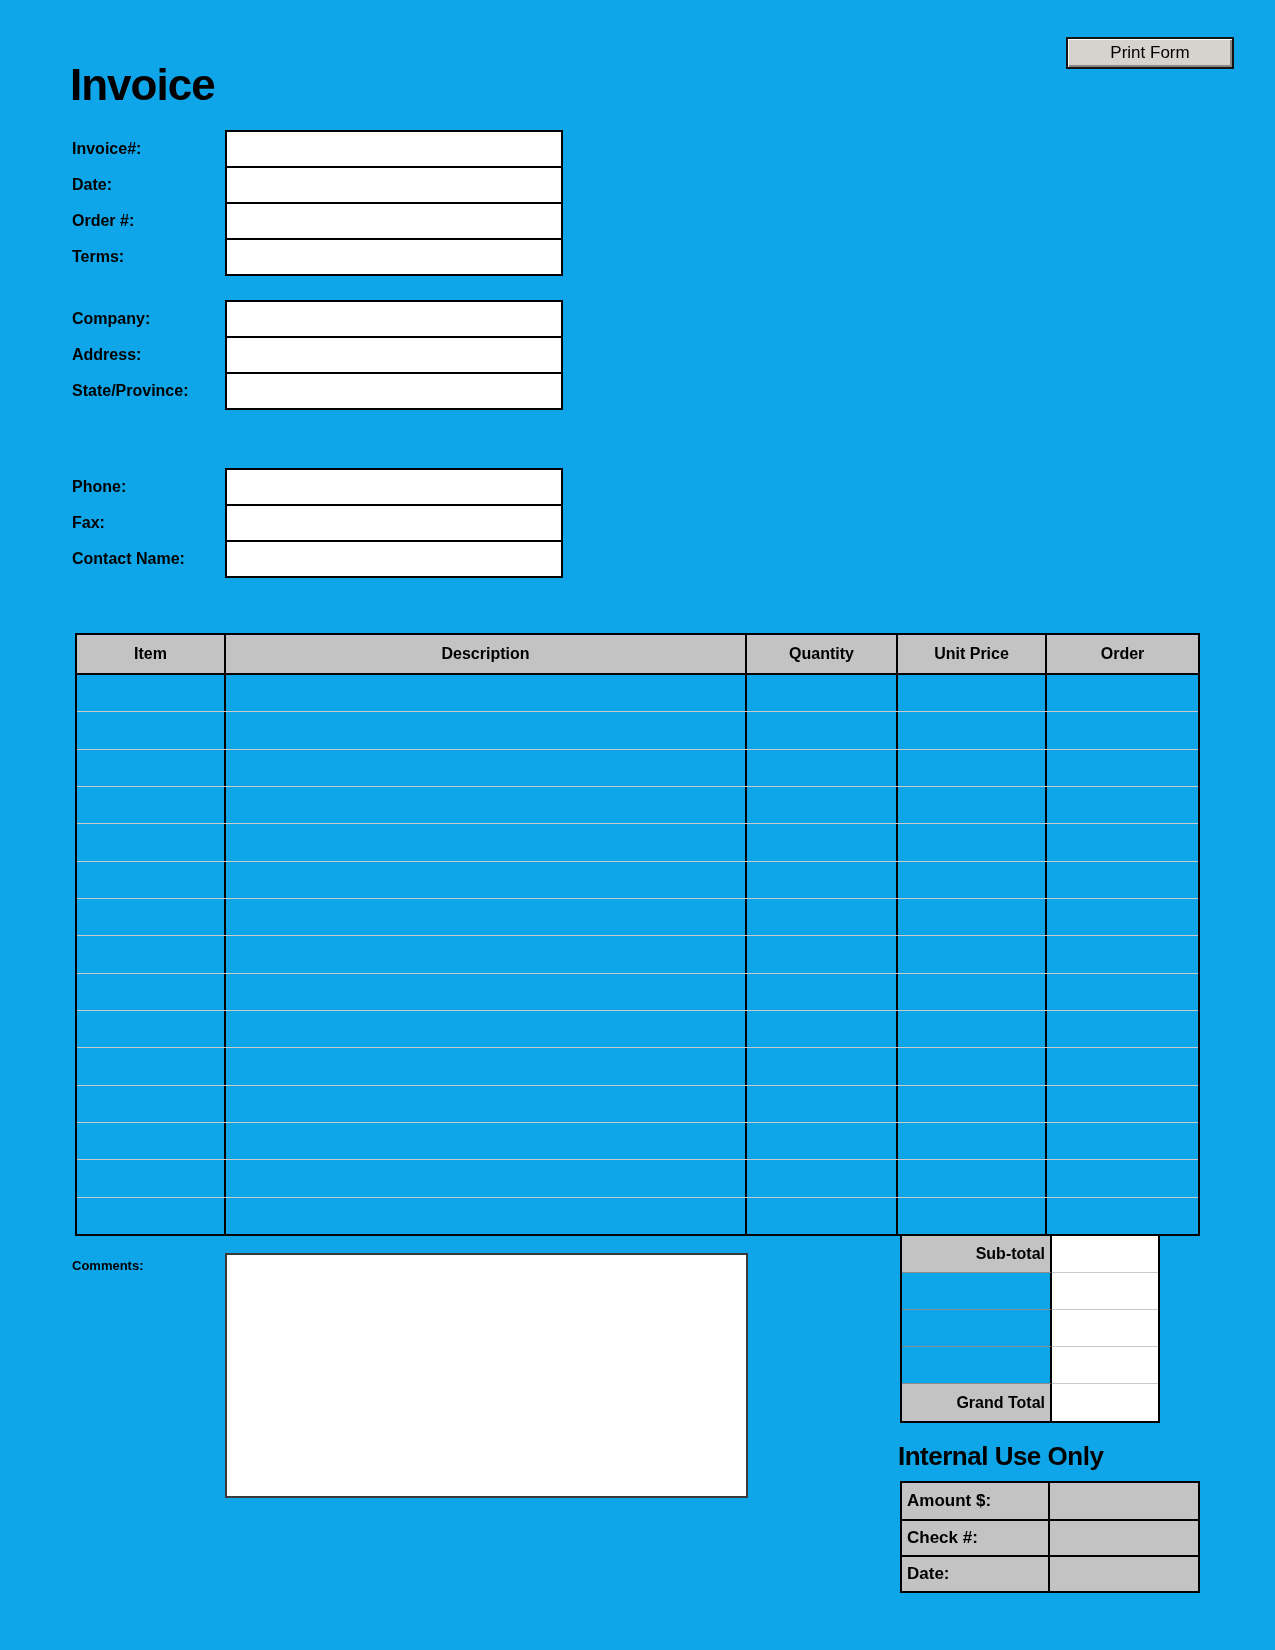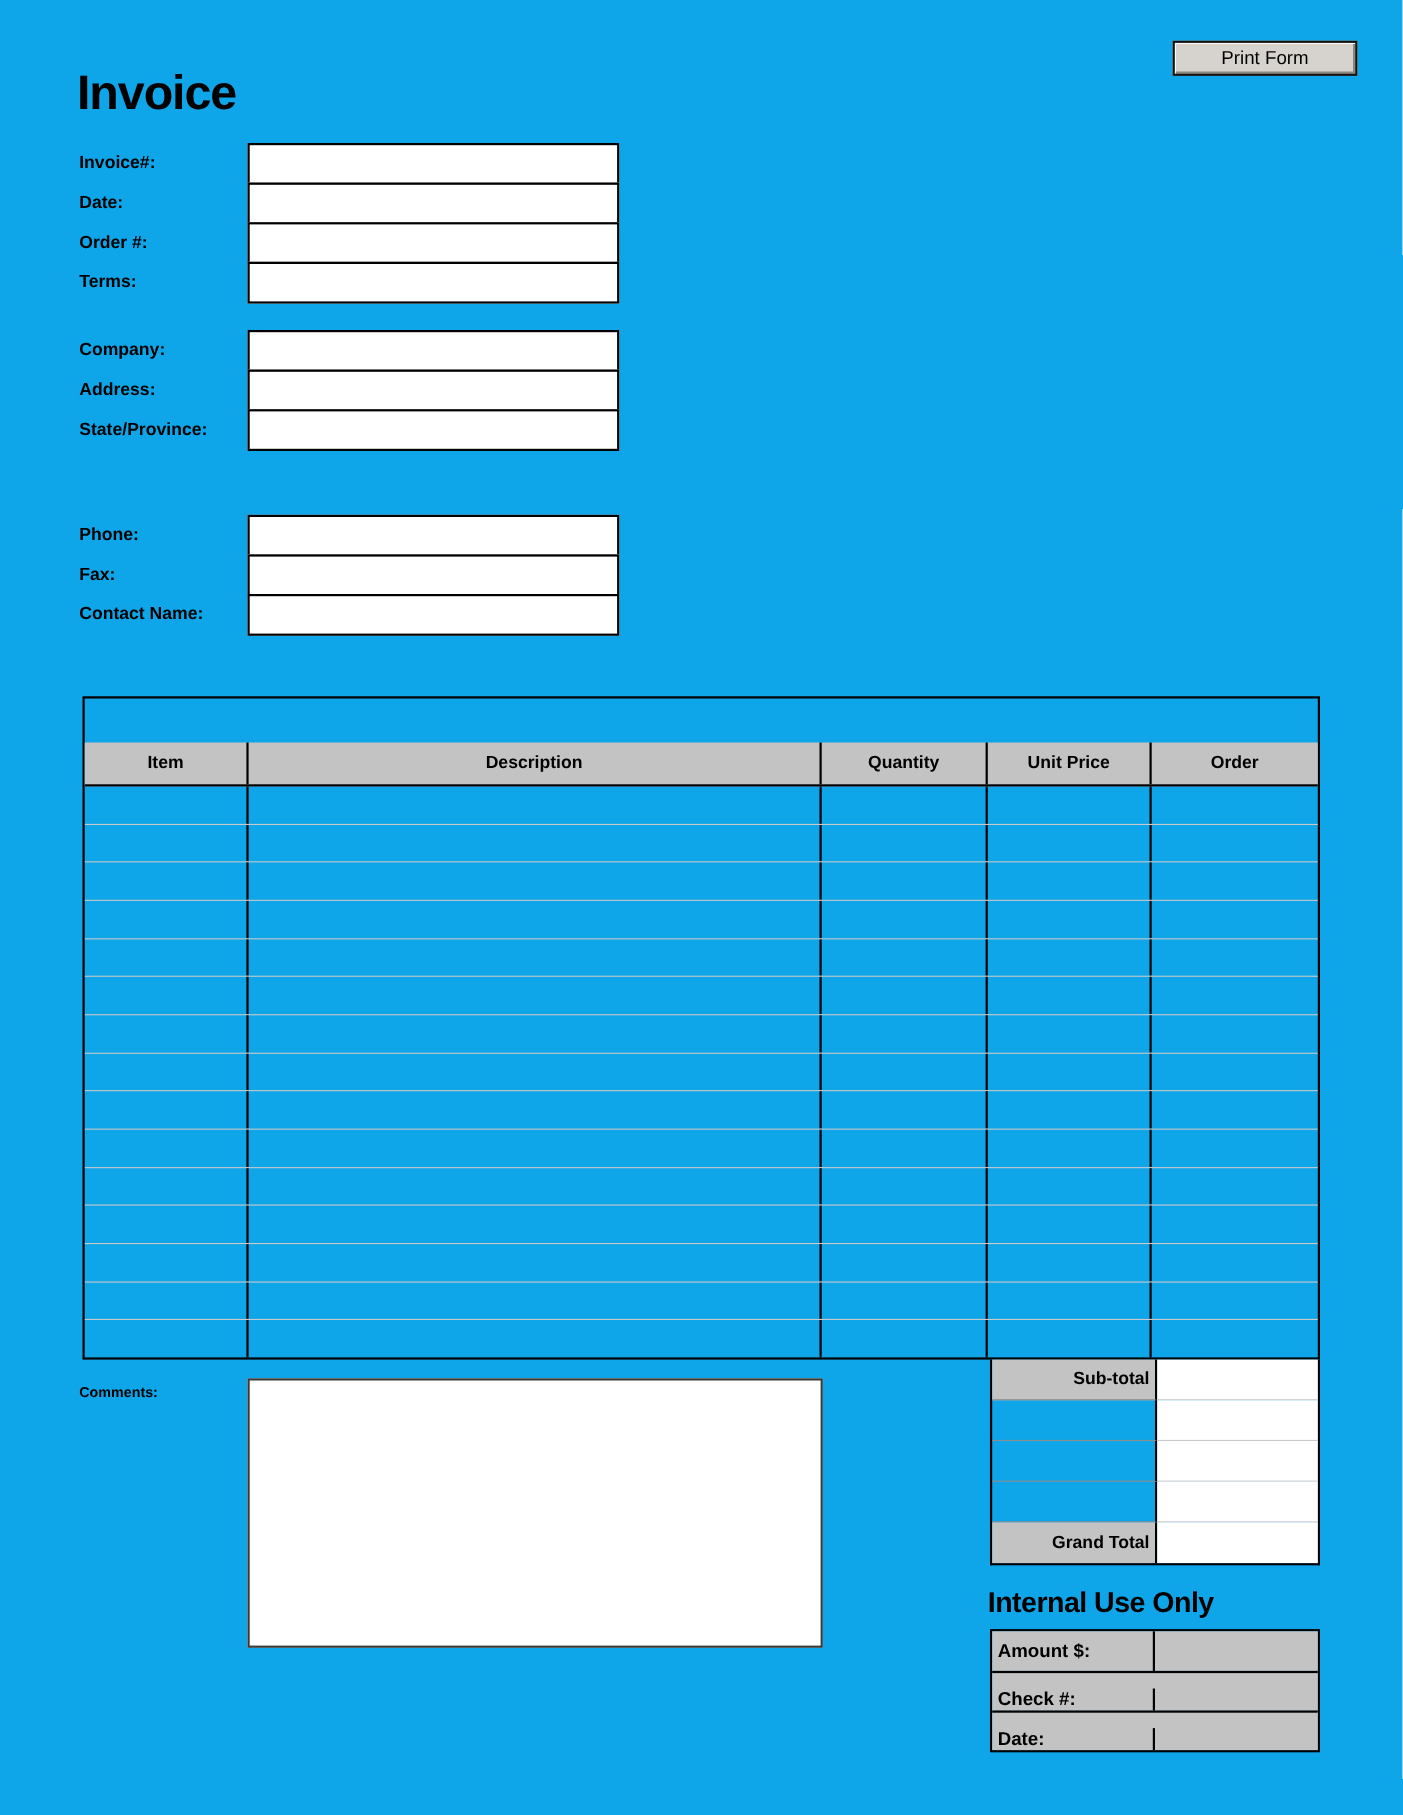--- a/index.html
+++ b/index.html
@@ -46,21 +46,20 @@
 
   
   .items-table {
     position: absolute; left: 75px; top: 633px; width: 1125px; height: 603px;
     border: 2px solid #000; display: flex; flex-direction: column;
   }
   .items-header {
     display: flex; height: 40px; flex: 0 0 40px;
     background: var(--header-fill, #c3c3c3);
     border-bottom: 2px solid #000;
-    margin-top: 40px;
   }
   .hcell {
     display: flex; align-items: center; justify-content: center;
     font-size: 16px; font-weight: 700;
   }
   .items-body { display: flex; flex-direction: column; flex: 1; }
   .items-row { display: flex; flex: 1; }
   .items-row + .items-row { border-top: 1px solid var(--row-line, #c9c9c9); }
   .bcell { height: 100%; }
   .c1 { width: 149px; border-right: 2px solid #000; }
@@ -74,21 +73,21 @@
     position: absolute; left: 72px; top: 1258px;
     font-size: 13px; font-weight: 700;
   }
   .comments-box {
     position: absolute; left: 225px; top: 1253px; width: 523px; height: 245px;
     border: 2px solid #3a3a3a; background: #fff; cursor: text;
   }
 
   
   .totals {
-    position: absolute; left: 900px; top: 1236px; width: 300px;
+    position: absolute; left: 900px; top: 1236px; width: 260px;
     border-left: 2px solid #000; border-right: 2px solid #000; border-bottom: 2px solid #000;
   }
   .totals-row { display: flex; height: 37px; }
   .totals-label {
     width: 150px; display: flex; align-items: center; justify-content: flex-end;
     padding-right: 5px; font-size: 16px; font-weight: 700;
     border-right: 2px solid #000; border-bottom: 1px solid #8c8c8c;
   }
   .totals-label.shaded { background: var(--shaded-fill, #c3c3c3); }
   .totals-value { flex: 1; border-bottom: 1px solid var(--row-line, #c9c9c9); background: #fff; }
@@ -98,21 +97,21 @@
   
   .internal-heading {
     position: absolute; left: 898px; top: 1441px;
     font-size: 26px; font-weight: 700; letter-spacing: -0.5px;
   }
   .internal-table {
     position: absolute; left: 900px; top: 1481px; width: 300px;
     border: 2px solid #000;
   }
   .internal-row { display: flex; height: 36px; background: var(--shaded-fill, #c3c3c3); }
-  .internal-row + .internal-row { border-top: 2px solid #000; align-items: flex-end; }
+  .internal-row + .internal-row { border-top: 2px solid #000; }
   .internal-label {
     width: 148px; display: flex; align-items: center; padding-left: 5px;
     font-size: 17px; font-weight: 700; border-right: 2px solid #000;
   }
   .internal-value { flex: 1; }
 </style>
 </head>
 <body>
 
 <div class="page">

